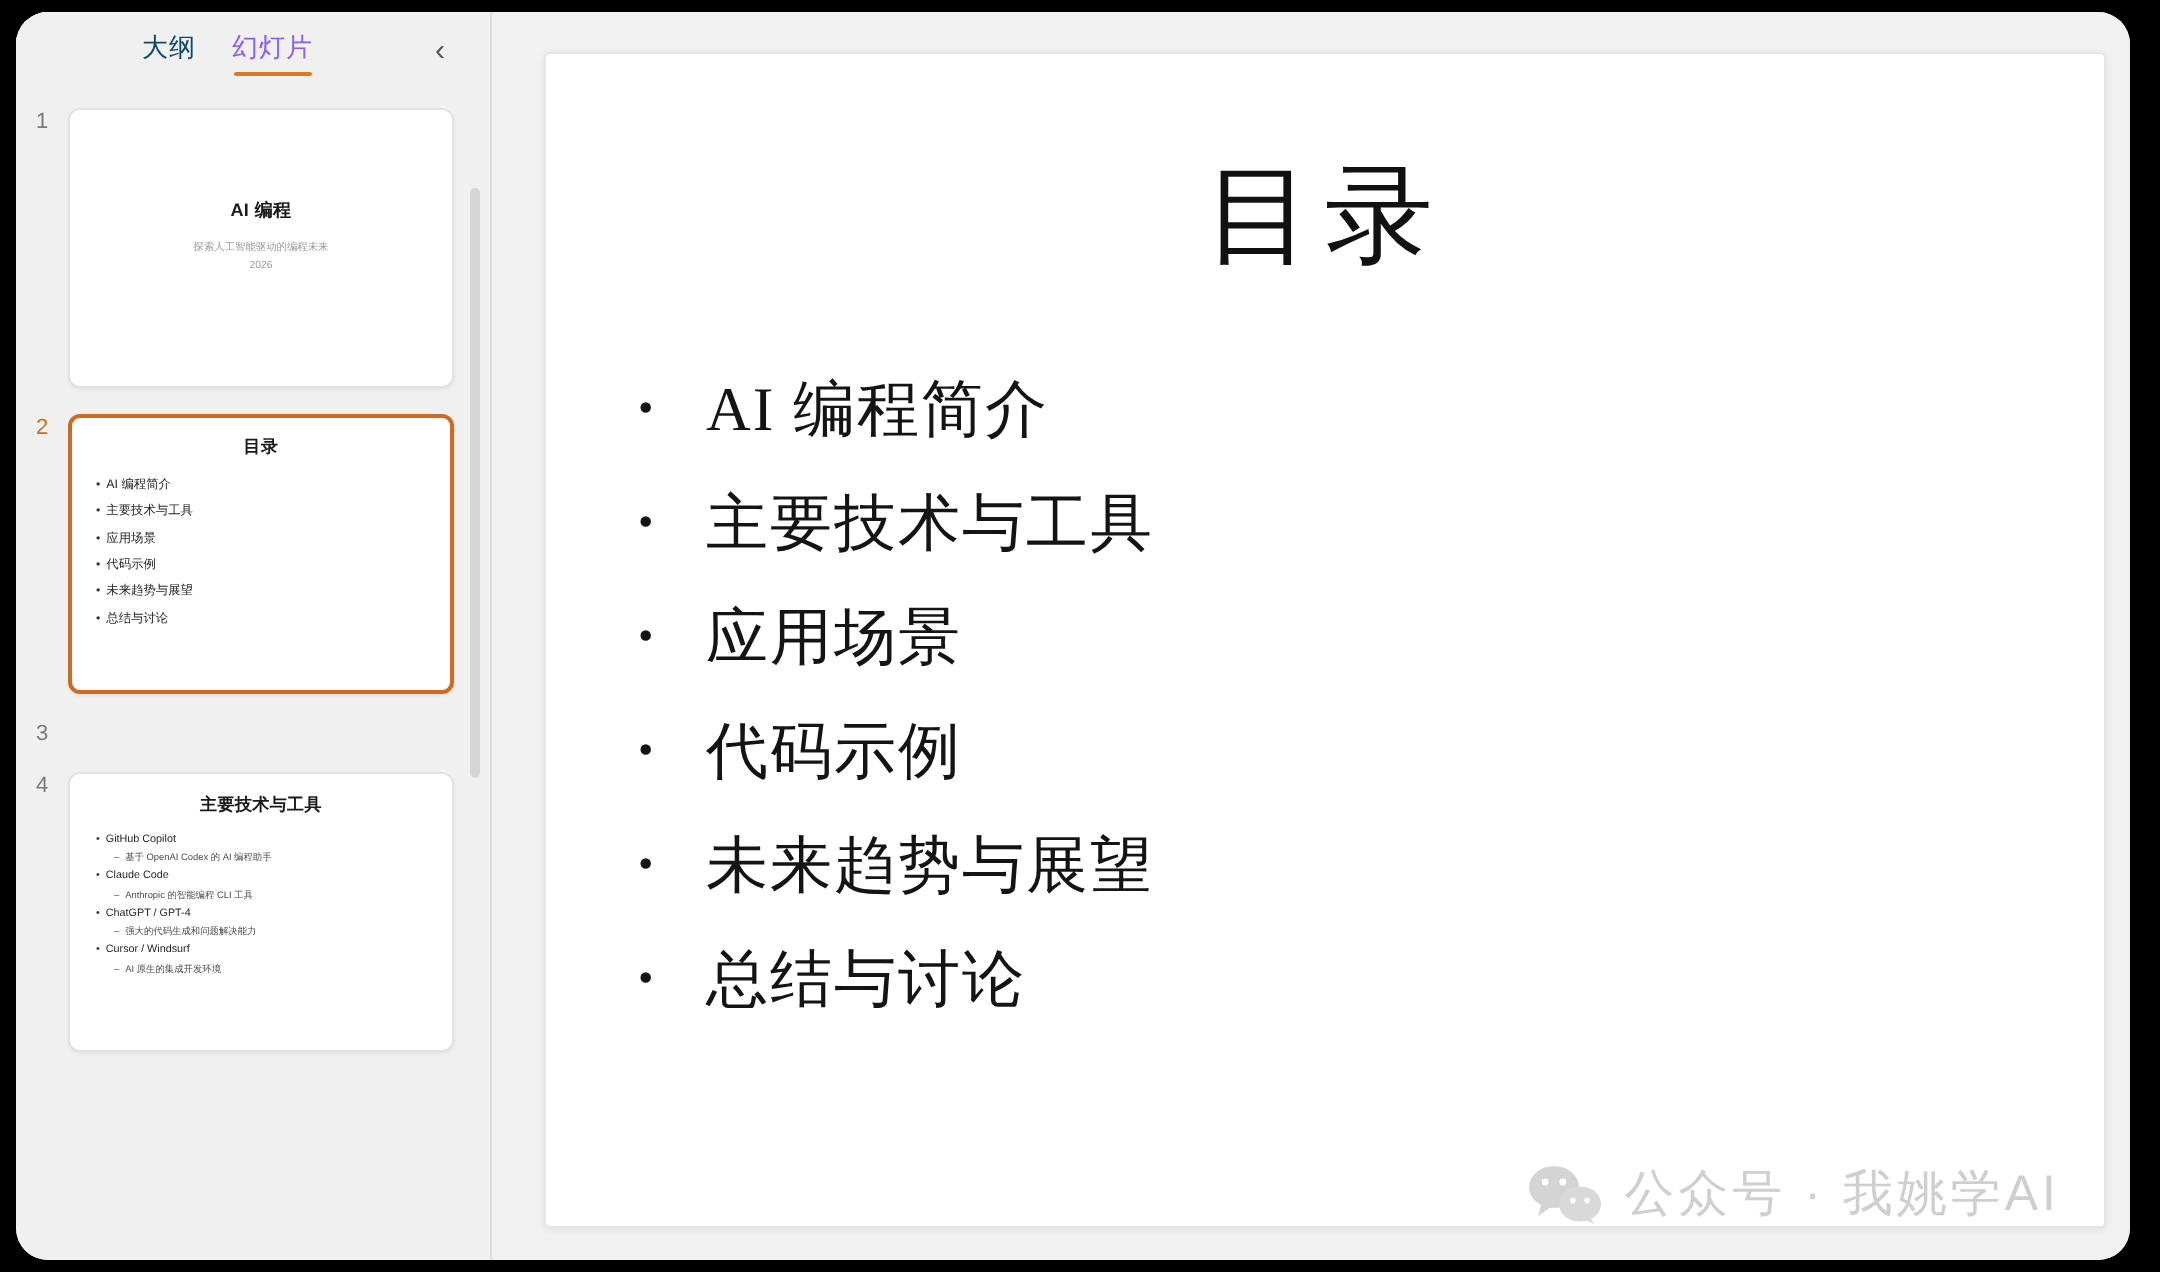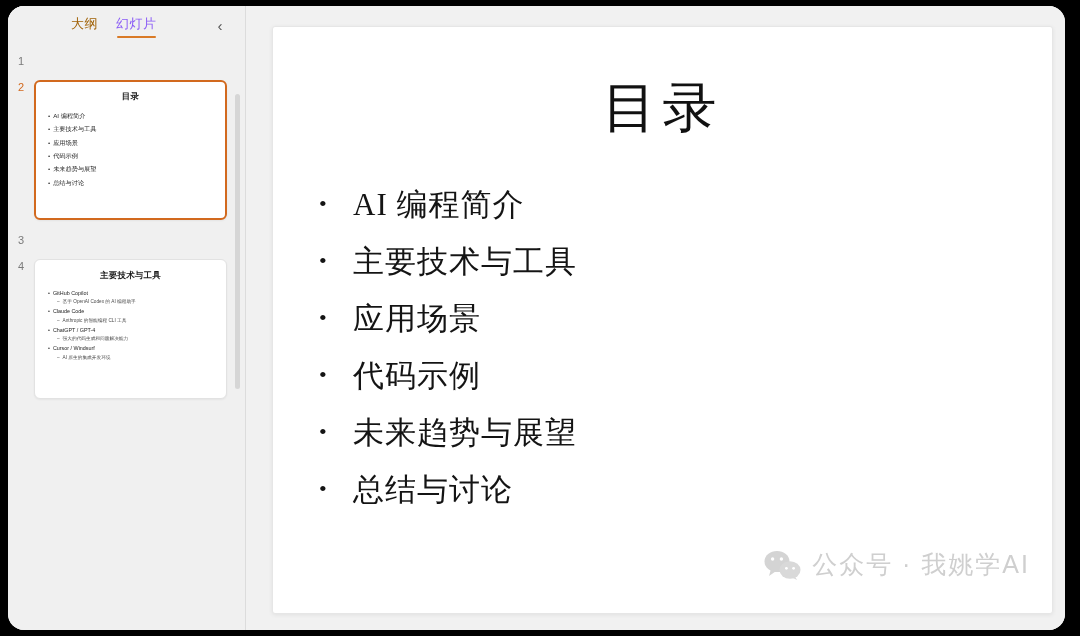--- a/index.html
+++ b/index.html
@@ -48,21 +48,21 @@
 
   .tabs {
     display: flex;
     align-items: center;
     gap: 16px;
     margin-left: 62px;
   }
 
   .tab {
     font-size: 13px;
-    color: #a16207;
+    color: #0c4a6e;
     padding: 3px 1px 5px 1px;
     position: relative;
     cursor: pointer;
     letter-spacing: 0.5px;
   }
 
   .tab.active { color: #8b5cf6; }
 
   .tab.active::after {
     content: "";
@@ -268,21 +268,21 @@
     color: #141414;
     line-height: 1;
     position: relative;
     top: -4px;
   }
 
   
   #watermark {
     position: absolute;
     right: 22px;
-    bottom: 32px;
+    bottom: 0;
     display: flex;
     align-items: center;
     gap: 10px;
     opacity: 1;
   }
 
   #wm-text {
     font-size: 25px;
     color: #cfcfcf;
     letter-spacing: 2px;
@@ -303,20 +303,27 @@
         <div class="tab">大纲</div>
         <div class="tab active">幻灯片</div>
       </div>
       <div id="collapse-btn">‹</div>
     </div>
 
     <div id="thumb-list">
 
       <div class="thumb-row">
         <div class="thumb-num">1</div>
+        <div class="thumb-card">
+          <div class="thumb-center-block">
+            <div class="thumb-title">AI 编程</div>
+            <div class="thumb-sub">探索人工智能驱动的编程未来</div>
+            <div class="thumb-sub">2026</div>
+          </div>
+        </div>
       </div>
 
       <div class="thumb-row active">
         <div class="thumb-num">2</div>
         <div class="thumb-card">
           <div class="thumb-title">目录</div>
           <div class="thumb-bullets">
             <div class="thumb-bullet toc">AI 编程简介</div>
             <div class="thumb-bullet toc">主要技术与工具</div>
             <div class="thumb-bullet toc">应用场景</div>

